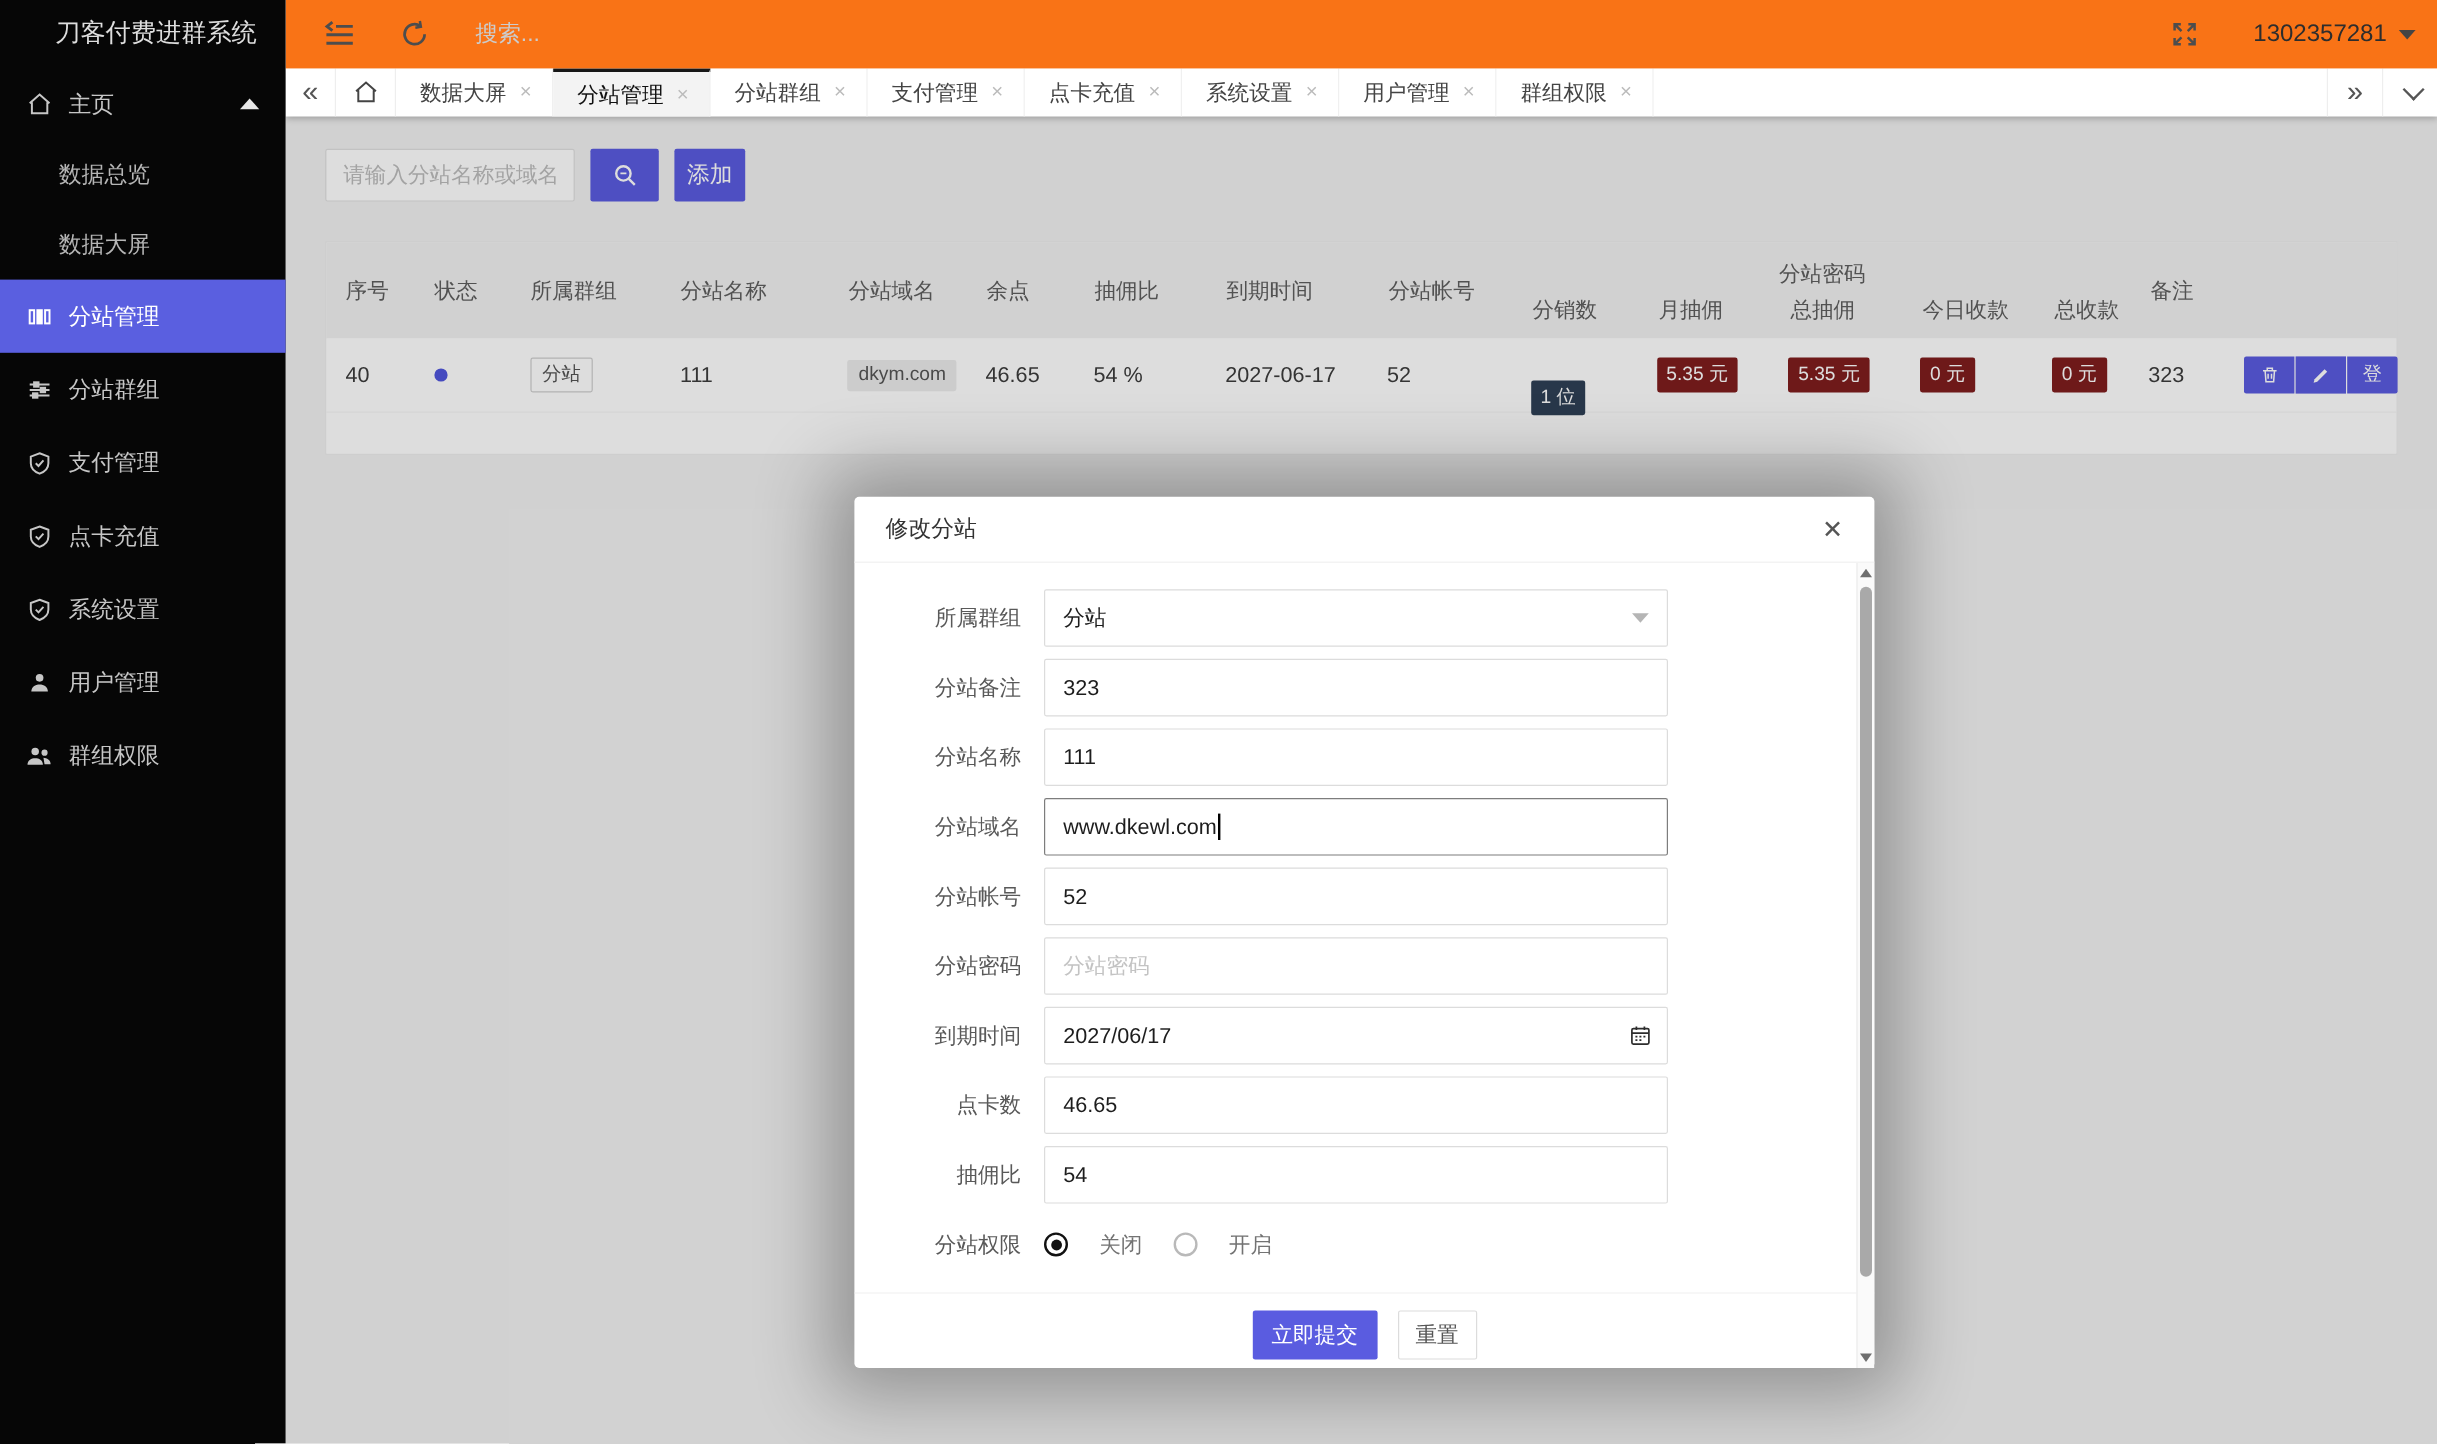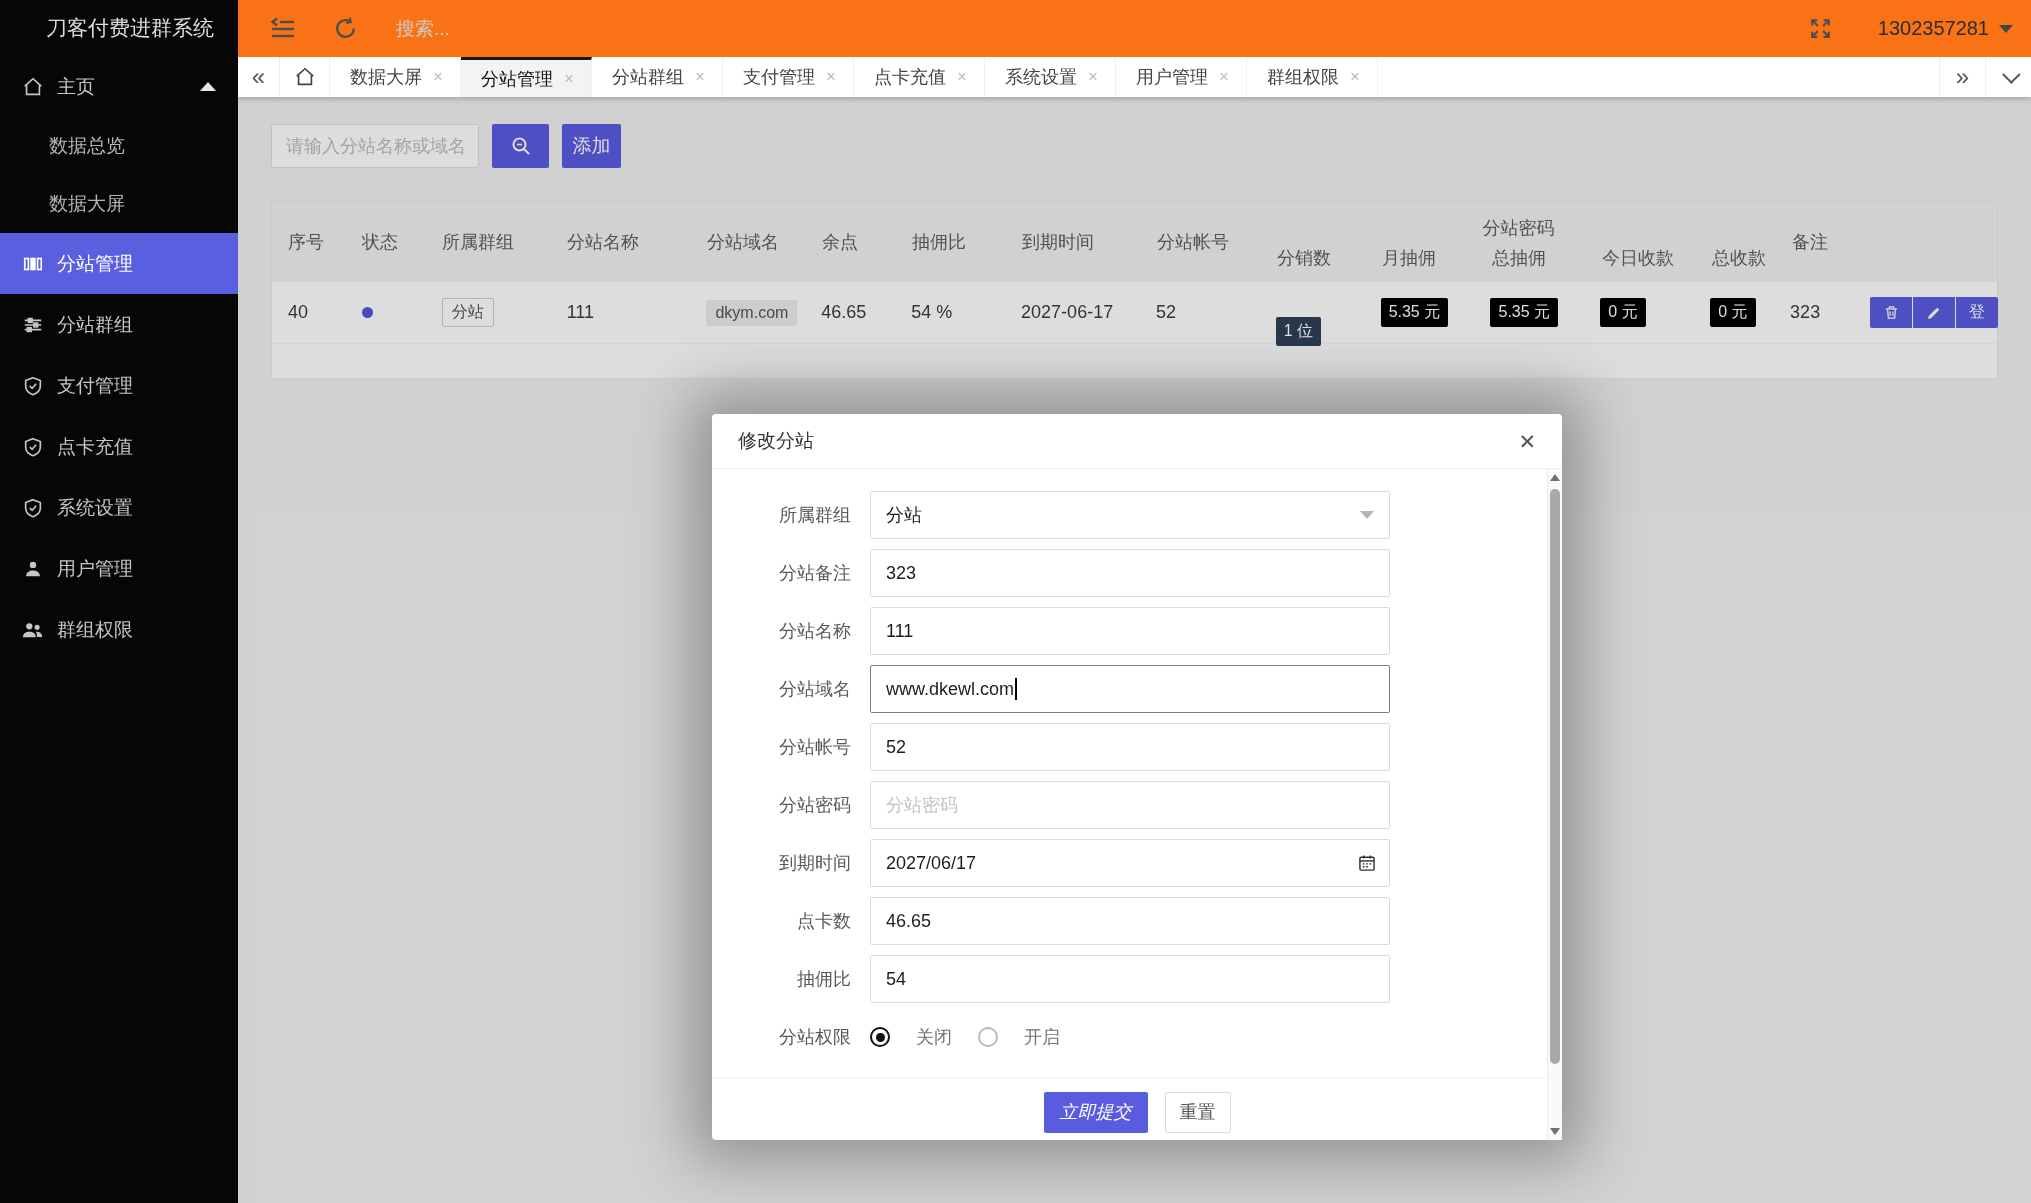--- a/index.html
+++ b/index.html
@@ -63,21 +63,21 @@
   .w1{width:74px}.w2{width:80px}.w3{width:125px}.w4{width:140px}.w5{width:115px}
   .w6{width:90px}.w7{width:110px}.w8{width:135px}.w9{width:120px}
   .w10{width:105px}.w11{width:110px}.w12{width:110px}.w13{width:110px}.w14{width:80px}
   .w15{width:80px}.w16{width:143px}
   .wstats{width:515px}
   .status-dot { width:11px; height:11px; border-radius:50%; background:#5056dd; }
   .tag-outline { border:1px solid #cfcfcf; border-radius:2px; padding:3px 9px; font-size:16px; color:#555; }
   .tag-gray { background:#ececec; border-radius:2px; padding:4px 9px; font-size:16px; color:#555; }
   .badge { border-radius:2px; padding:4px 8px; font-size:16px; color:#fff; white-space:nowrap; }
   .badge-dark { background:#2f4056;margin-top:38px; }
-  .badge-red { background:#000000; }
+  .badge-red { background:#7f1d1d; }
   .mgr { display:flex; gap:1px; }
   .mgr-btn { width:42px; height:31px; background:#5a5ce0; color:#fff; display:flex; align-items:center; justify-content:center; cursor:pointer; font-size:16px; }
   .mgr-btn:first-child { border-radius:2px 0 0 2px; }
   .mgr-btn:last-child { border-radius:0 2px 2px 0; }
   
   .modal { position:fixed; left:712px; top:414px; width:850px; height:726px; background:#fff; border-radius:4px;
     box-shadow:0 0 60px 22px rgba(0,0,0,0.30); z-index:100; display:flex; flex-direction:column; }
   .m-head { height:55px; flex:0 0 55px; display:flex; align-items:center; justify-content:space-between; padding:0 26px; border-bottom:1px solid #f0f0f0; }
   .m-title { font-size:19px; color:#333; }
   .m-close { font-size:21px; color:#555; cursor:pointer; line-height:1; }
@@ -96,21 +96,21 @@
   .cal-icon { position:absolute; right:12px; color:#2d2d2d; display:flex; }
   .radio-row { display:flex; align-items:center; height:48px; margin-top:6px; }
   .radio-group { display:flex; align-items:center; margin-left:19px; cursor:pointer; }
   .radio-group + .radio-group { margin-left:26px;font-family:Liberation Mono, monospace; }
   .radio-circle { width:20px; height:20px; border-radius:50%; border:2px solid #b9b9b9; display:flex; align-items:center; justify-content:center; background:#fff; }
   .radio-circle.checked { border-color:#111; }
   .radio-circle.checked .dot { width:9px; height:9px; border-radius:50%; background:#111; }
   .radio-label { margin-left:26px; font-size:18px; color:#737373; }
   .m-divider { border-top:1px solid #f2f2f2; margin-top:16px; }
   .m-footer { height:68px; display:flex; align-items:center; justify-content:center; gap:17px; }
-  .submit-btn { width:104px; height:41px; background:#5a5ce0; border:none; border-radius:2px; color:#fff; font-size:18px; font-family:inherit; cursor:pointer;font-style:italic; }
+  .submit-btn { width:104px; height:41px; background:#5a5ce0; border:none; border-radius:2px; color:#fff; font-size:18px; font-family:inherit; cursor:pointer; }
   .reset-btn { width:66px; height:41px; background:#fff; border:1px solid #dcdcdc; border-radius:2px; color:#555; font-size:18px; font-family:inherit; cursor:pointer; }
   
   .m-scroll { position:absolute; right:0; top:0; bottom:0; width:15px; background:#fafafa; border-left:1px solid #ececec; display:flex; flex-direction:column; align-items:center; }
   .sc-btn { height:17px; display:flex; align-items:center; justify-content:center; flex:0 0 17px; cursor:pointer; }
   .sc-up { width:0; height:0; border-left:5px solid transparent; border-right:5px solid transparent; border-bottom:7px solid #6e6e6e; }
   .sc-dn { width:0; height:0; border-left:5px solid transparent; border-right:5px solid transparent; border-top:7px solid #6e6e6e; }
   .sc-track { flex:1; width:100%; position:relative; }
   .sc-thumb { position:absolute; left:2px; right:2px; top:3px; height:575px; background:#a9a9a9; border-radius:6px; cursor:pointer; }
   svg { display:block; }
 </style>

